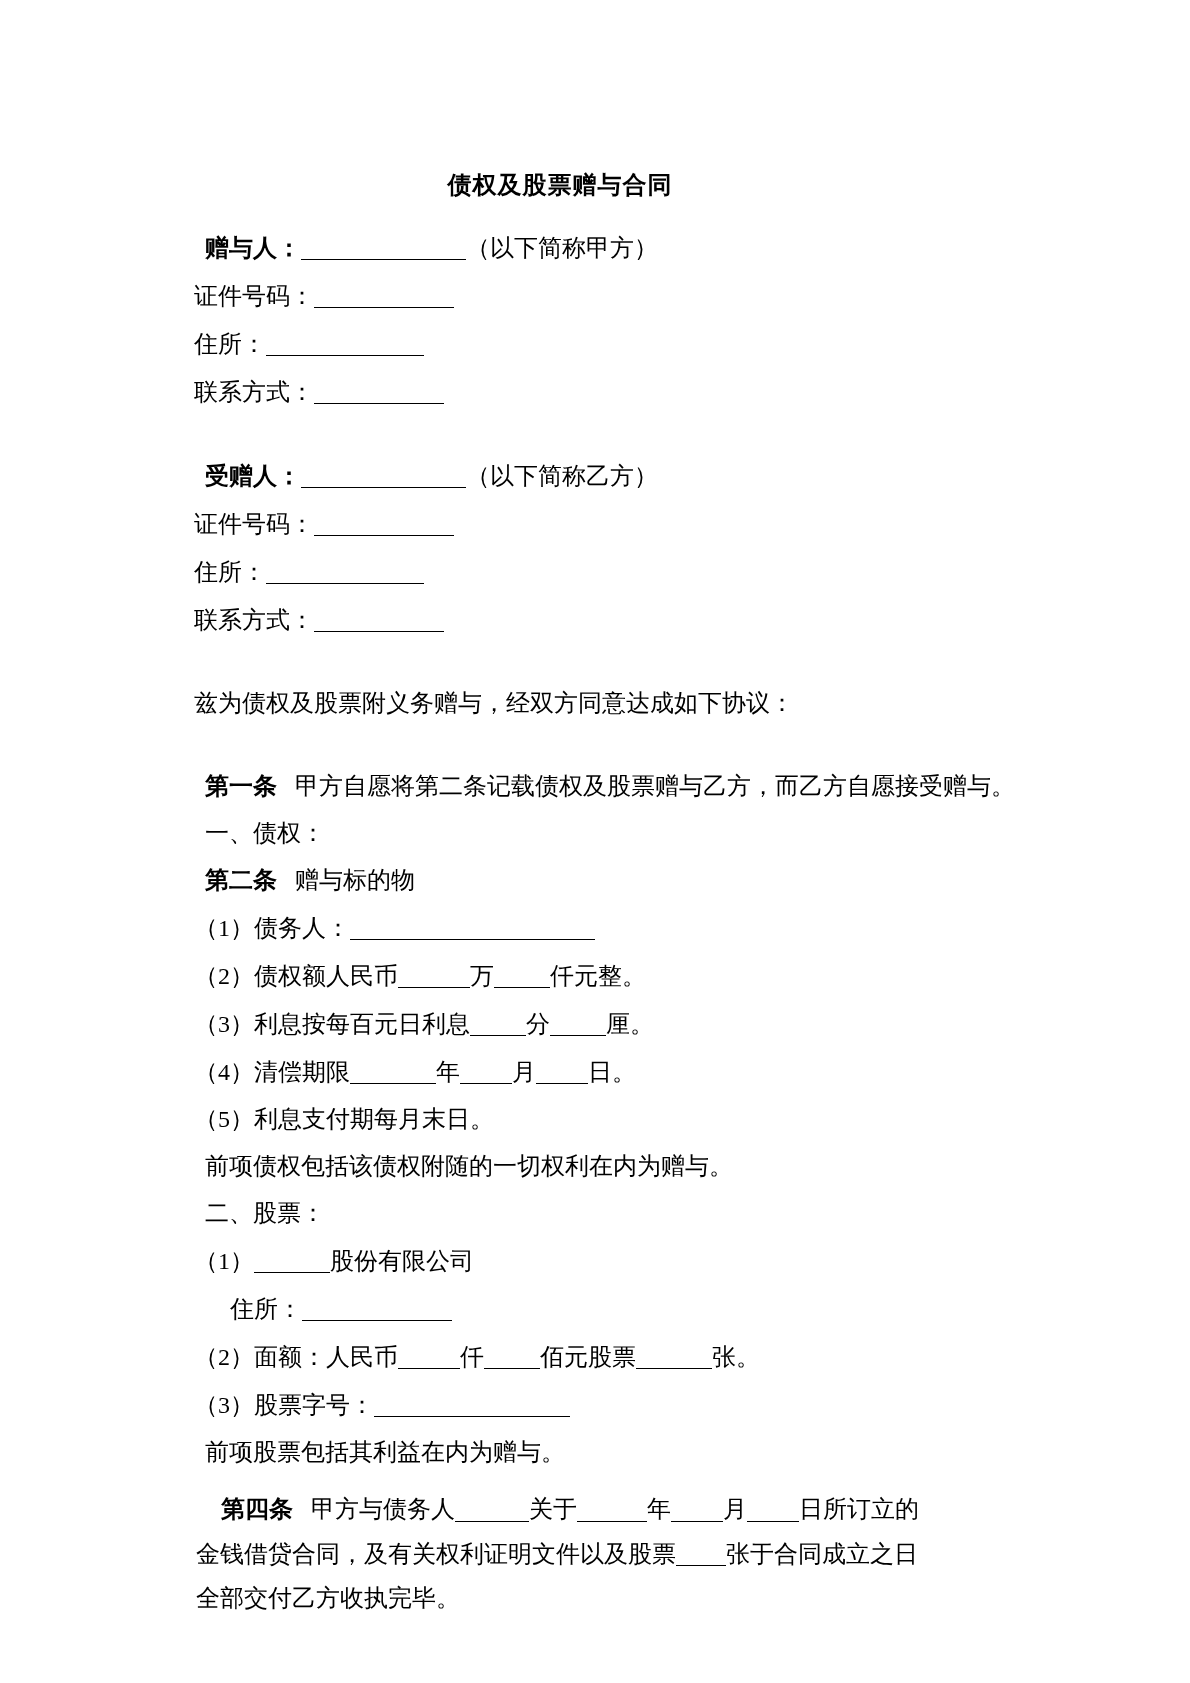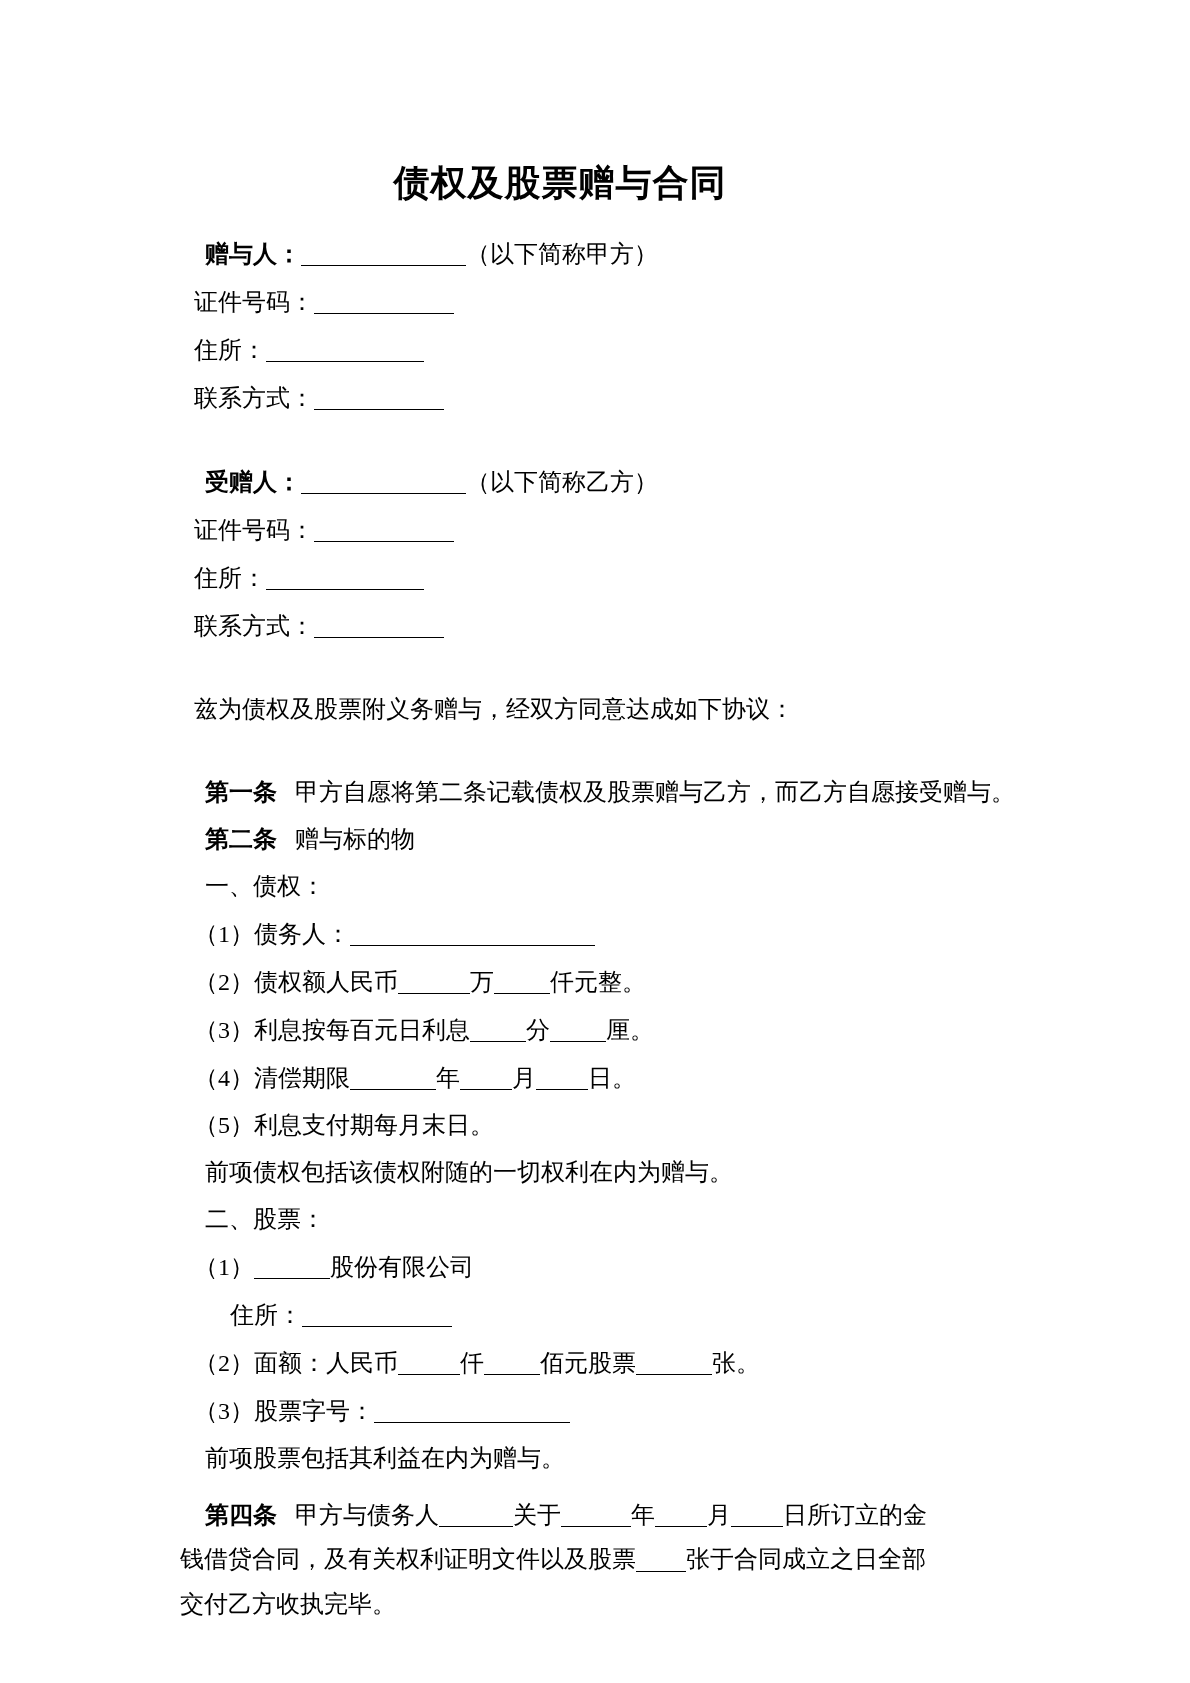--- a/index.html
+++ b/index.html
@@ -20,42 +20,42 @@
     box-sizing: border-box;
   }
   #content {
     position: absolute;
     left: 180px;
     top: 160px;
     width: 760px;
   }
 
   .doc-title {
-    font-size: 36px;
+    font-size: 24px;
     font-weight: bold;
     text-align: center;
     letter-spacing: 1px;
-    margin: 0 0 34px 0;
+    margin: 10px 0 34px 0;
     line-height: 1.3;
   }
 
   .line {
     font-size: 24px;
     line-height: 1.0;
     margin: 0 0 23px 0;
     white-space: nowrap;
   }
   .line.wrap {
     white-space: normal;
     line-height: 1.85;
   }
   .bold { font-weight: bold; }
 
   
-  .ind-0  { margin-left: 0px; }
+  .ind-0  { margin-left: 16px; }
   .ind-1  { margin-left: 25px; }
   .ind-2  { margin-left: 14px; }
   .ind-3  { margin-left: 50px; }
 
   .gap-block { height: 36px; }
 
   
   .blank {
     display: inline-block;
     border-bottom: 1.6px solid #000000;
@@ -115,23 +115,23 @@
     <div class="line ind-2"><span>联系方式：</span><span class="blank b-contact"></span></div>
 
     <div class="gap-block"></div>
 
     <div class="line ind-2">兹为债权及股票附义务赠与，经双方同意达成如下协议：</div>
 
     <div class="gap-block"></div>
 
     <div class="line ind-1"><span class="bold">第一条</span><span class="art-gap"></span><span>甲方自愿将第二条记载债权及股票赠与乙方，而乙方自愿接受赠与。</span></div>
 
+    <div class="line ind-1">一、债权：</div>
+
     <div class="line ind-1"><span class="bold">第二条</span><span class="art-gap"></span><span>赠与标的物</span></div>
-
-    <div class="line ind-1">一、债权：</div>
 
     <div class="line ind-2"><span>（1）债务人：</span><span class="blank b-debtor"></span></div>
 
     <div class="line ind-2"><span>（2）债权额人民币</span><span class="blank b-wan"></span><span>万</span><span class="blank b-qian"></span><span>仟元整。</span></div>
 
     <div class="line ind-2"><span>（3）利息按每百元日利息</span><span class="blank b-fen"></span><span>分</span><span class="blank b-li"></span><span>厘。</span></div>
 
     <div class="line ind-2"><span>（4）清偿期限</span><span class="blank b-year"></span><span>年</span><span class="blank b-month"></span><span>月</span><span class="blank b-day"></span><span>日。</span></div>
 
     <div class="line ind-2">（5）利息支付期每月末日。</div>

